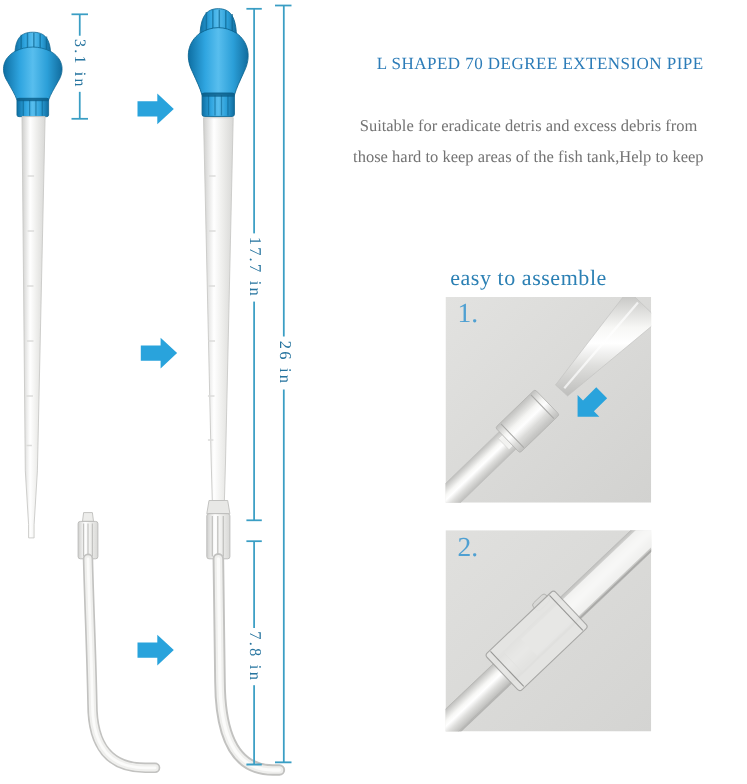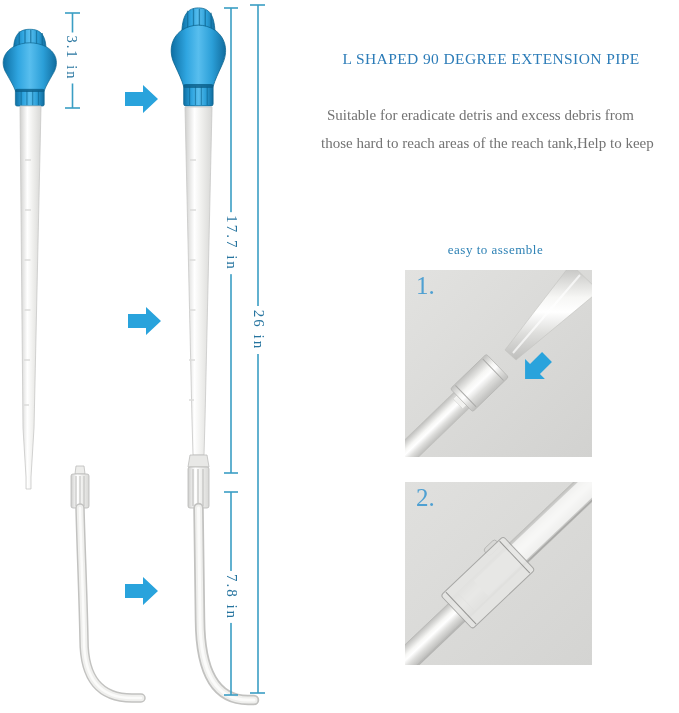--- a/index.html
+++ b/index.html
@@ -16,22 +16,22 @@
   }
   
   .title{
     position:absolute;left:308px;top:50px;width:366px;text-align:center;
     color:#2C7CB8;font-size:15.5px;letter-spacing:.4px;
   }
   .description{position:absolute;left:321px;top:101px;width:358px;color:#737373;font-size:15px;}
   .description .desc-line{height:28px;line-height:28px;white-space:nowrap;}
   .description .desc-line:first-child{padding-left:6px;}
   .assemble-heading{
-    position:absolute;left:392px;top:242px;width:207px;text-align:center;
-    color:#2C80B4;font-size:13px;letter-spacing:.5px;
+    position:absolute;left:377px;top:242px;width:207px;text-align:center;
+    color:#2C80B4;font-size:20px;letter-spacing:.5px;
   }
   
   .photo{position:absolute;left:405px;width:187px;}
   .photo svg{display:block;}
   .photo-1{top:270px;height:187px;}
   .photo-2{top:482px;height:183px;}
   .step-number{
     position:absolute;left:11px;top:2px;color:#4FA0D2;font-size:25px;line-height:1.1;
   }
 </style>
@@ -144,25 +144,25 @@
       <polygon transform="translate(128,307)" points="0,7 18,7 18,0 33,14 18,28 18,21 0,21"></polygon>
       <polygon transform="translate(125,577)" points="0,7 18,7 18,0 33,14 18,28 18,21 0,21"></polygon>
     </g>
   </svg>
 
   <div class="mlabel" style="left:72px;top:58px;font-size:14.5px;">3.1 in</div>
   <div class="mlabel" style="left:231px;top:243px;">17.7 in</div>
   <div class="mlabel" style="left:258px;top:330px;">26 in</div>
   <div class="mlabel" style="left:231px;top:597px;">7.8 in</div>
 
-  <div class="title">L SHAPED 90 DEGREE EXTENSION PIPE</div>
+  <div class="title">L SHAPED 70 DEGREE EXTENSION PIPE</div>
 
   <div class="description">
     <div class="desc-line">Suitable for eradicate detris and excess debris from</div>
-    <div class="desc-line">those hard to reach areas of the reach tank,Help to keep</div>
+    <div class="desc-line">those hard to keep areas of the fish tank,Help to keep</div>
   </div>
 
   <div class="assemble-heading">easy to assemble</div>
 
   <div class="photo photo-1">
     <svg width="187" height="187" viewBox="0 0 187 187">
       <defs>
         <linearGradient id="bg1" x1="0" y1="0" x2="1" y2="1">
           <stop offset="0" stop-color="#E2E2E0"></stop>
             <stop offset="1" stop-color="#D2D2D0"></stop>

